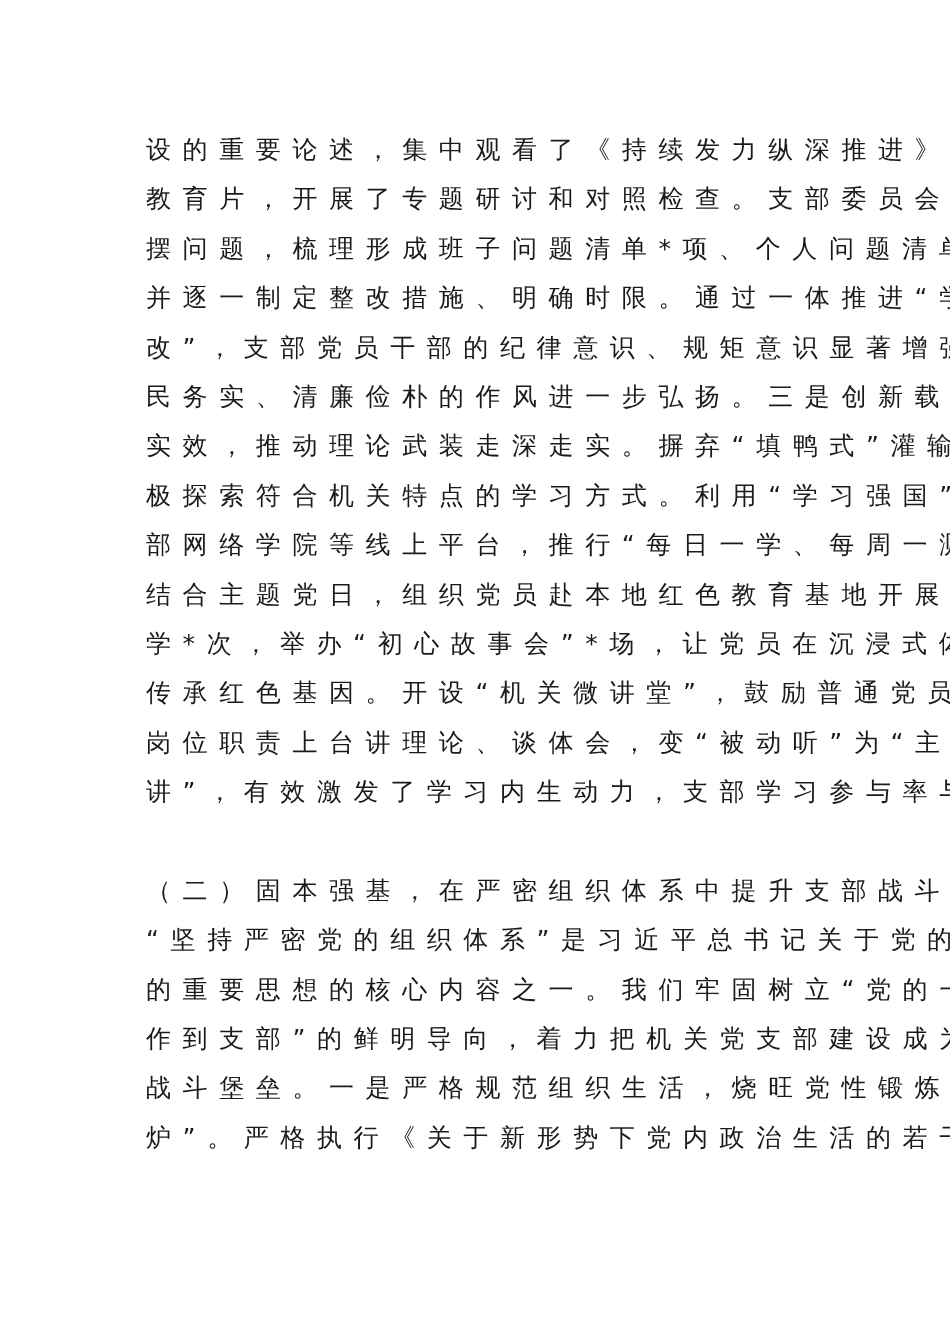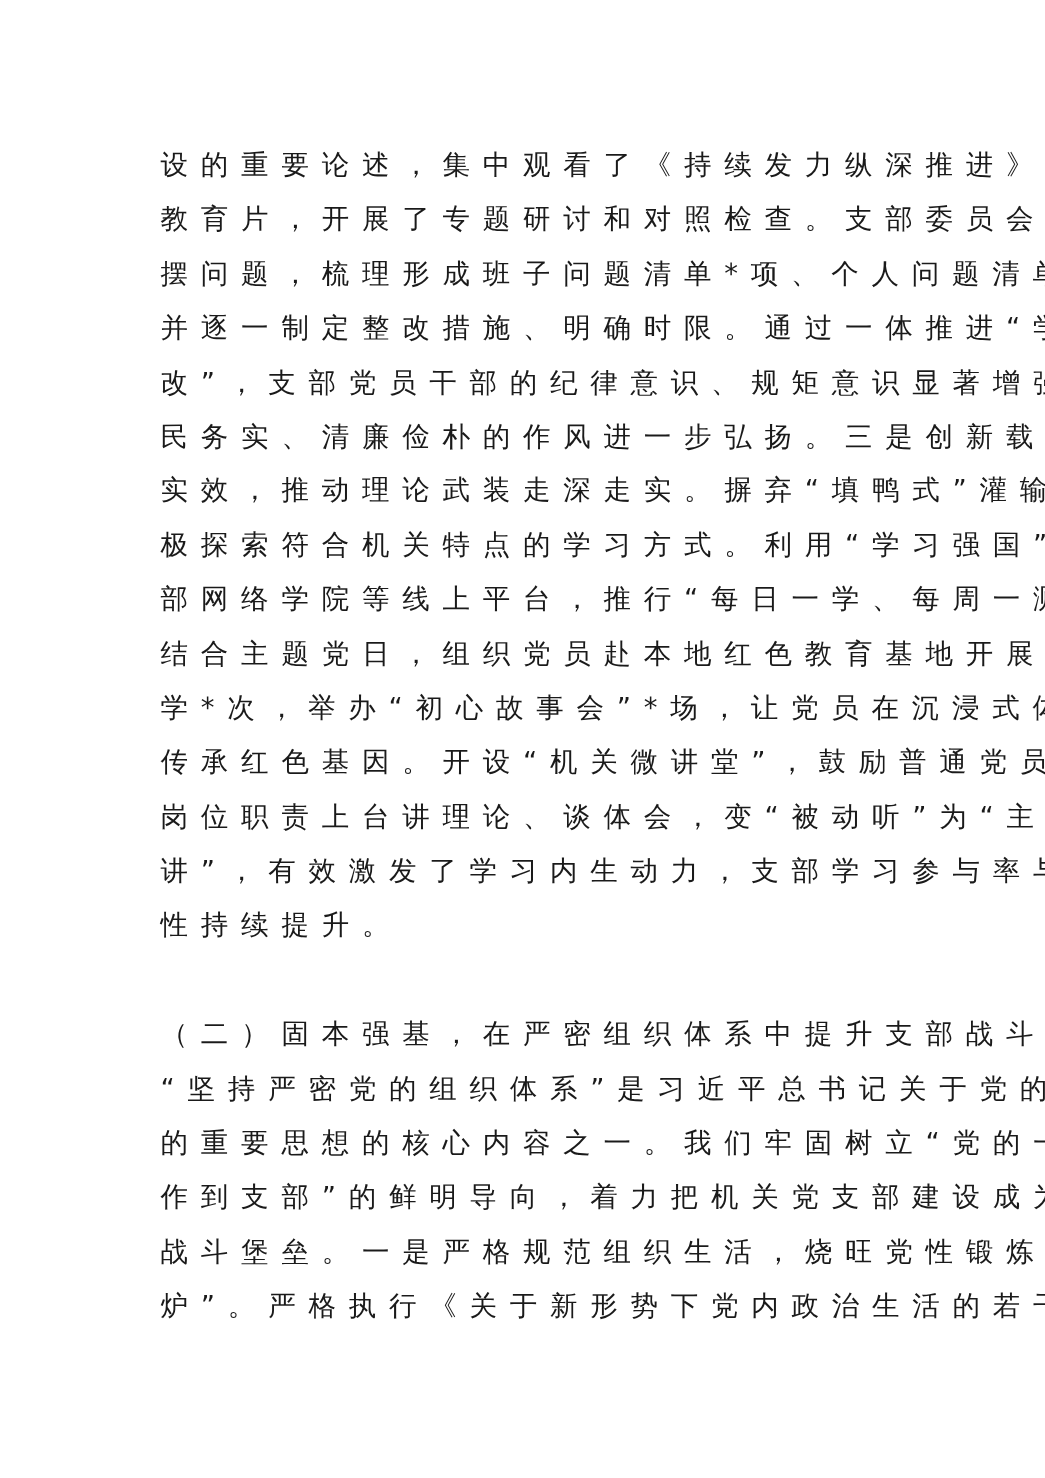--- a/index.html
+++ b/index.html
@@ -56,21 +56,20 @@
       <span class="line">改”，支部党员干部的纪律意识、规矩意识显著增强，为</span>
       <span class="line">民务实、清廉俭朴的作风进一步弘扬。三是创新载体增强</span>
       <span class="line">实效，推动理论武装走深走实。摒弃“填鸭式”灌输，积</span>
       <span class="line">极探索符合机关特点的学习方式。利用“学习强国”、干</span>
       <span class="line">部网络学院等线上平台，推行“每日一学、每周一测”。</span>
       <span class="line">结合主题党日，组织党员赴本地红色教育基地开展现场教</span>
       <span class="line">学*次，举办“初心故事会”*场，让党员在沉浸式体验中</span>
       <span class="line">传承红色基因。开设“机关微讲堂”，鼓励普通党员结合</span>
       <span class="line">岗位职责上台讲理论、谈体会，变“被动听”为“主动</span>
       <span class="line">讲”，有效激发了学习内生动力，支部学习参与率与实效</span>
-      <span class="line">性持续提升。</span>
     </div>
 
     <span class="para-gap"></span>
 
     <div>
       <span class="line">（二）固本强基，在严密组织体系中提升支部战斗能级。</span>
       <span class="line">“坚持严密党的组织体系”是习近平总书记关于党的建设</span>
       <span class="line">的重要思想的核心内容之一。我们牢固树立“党的一切工</span>
       <span class="line">作到支部”的鲜明导向，着力把机关党支部建设成为坚强</span>
       <span class="line">战斗堡垒。一是严格规范组织生活，烧旺党性锻炼“大熔</span>

